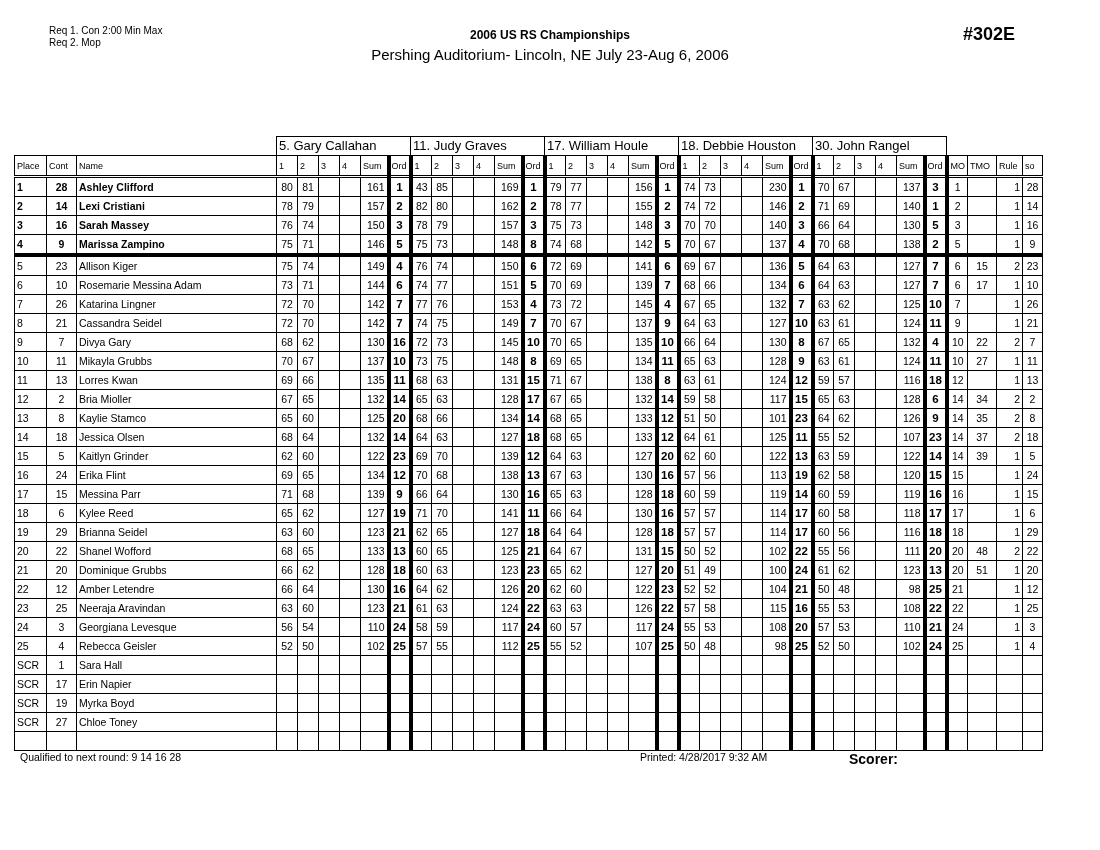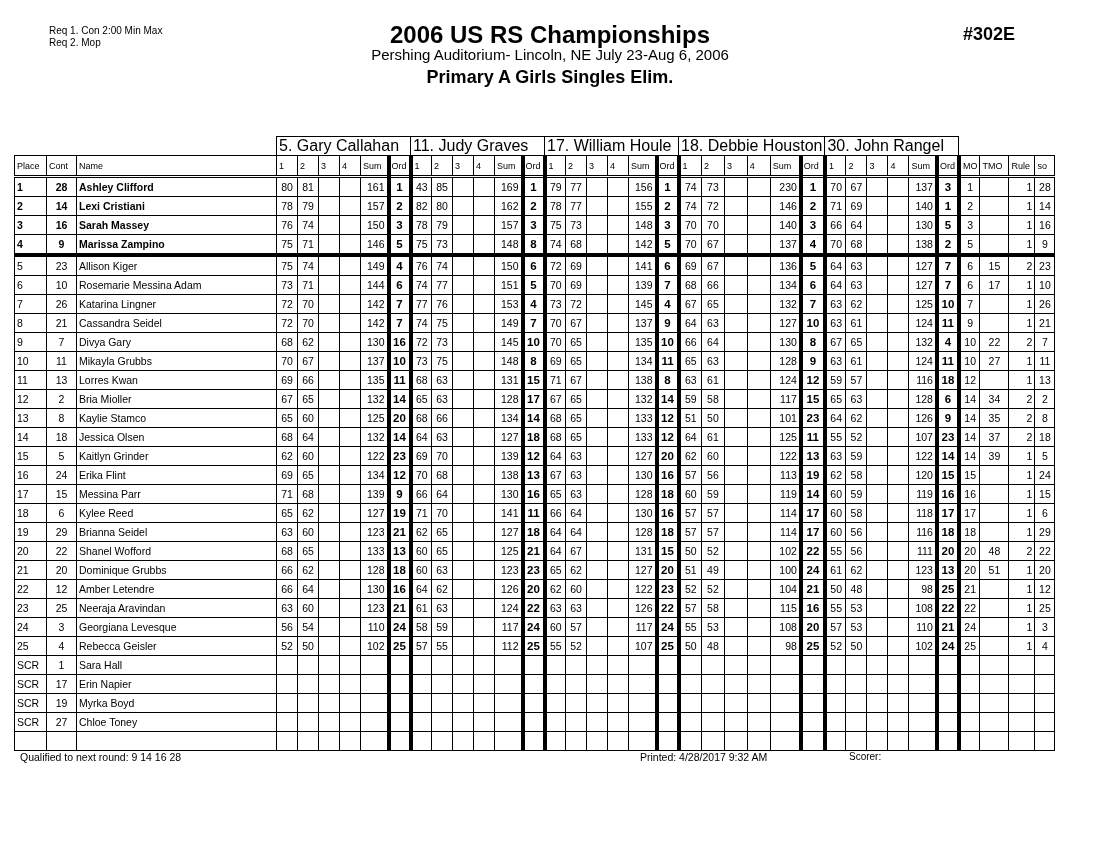--- a/index.html
+++ b/index.html
@@ -1,51 +1,50 @@
 <!DOCTYPE html>
 <html><head>
 <meta charset="utf-8">
 <style>
   html, body { margin: 0; padding: 0; background: #ffffff; }
   body { width: 1100px; height: 850px; position: relative; font-family: "Liberation Sans", sans-serif; color: #000; overflow: hidden; }
   .req { position: absolute; left: 17px; top: 25px; font-size: 10px; line-height: 12px; margin-left: 32px; }
   .event-num { position: absolute; left: 963px; top: 24px; font-size: 18px; font-weight: bold; }
   .titles { position: absolute; left: 300px; width: 500px; top: 24px; text-align: center; }
-  .t1 { font-size: 24px; font-weight: bold; line-height: 22px; }
+  .t1 { font-size: 12px; font-weight: bold; line-height: 22px; }
   .t2 { font-size: 15px; line-height: 18px; }
   .t3 { font-size: 18px; font-weight: bold; line-height: 26px; }
   .t4 { font-size: 17px; line-height: 22px; }
 
   table.grid { position: absolute; left: 14px; top: 136px; border-collapse: collapse; table-layout: fixed; font-size: 10.5px; }
   table.grid td { border: 1px solid #000; padding: 0 2px; height: 18px; line-height: 18px; white-space: nowrap; overflow: hidden; }
-  table.grid tr.judges td { height: 17px; font-size: 16px; }
+  table.grid tr.judges td { height: 17px; font-size: 13px; }
   table.grid tr.judges td.blank { border: none; }
   table.grid tr.colhdr td { height: 19px; font-size: 9px; border-bottom: 3px double #000; }
   .c { text-align: center; }
   .r { text-align: right; }
   .ord { font-weight: bold; font-size: 11.5px; text-align: center; border-left: 4px solid #000 !important; border-right: 4px solid #000 !important; padding: 0 !important; }
   .ordh { font-size: 9px; border-left: 4px solid #000 !important; border-right: 4px solid #000 !important; padding: 0 1px !important; }
   tr.top td.bold { font-weight: bold; }
   tr.sep td { border-bottom: 4px solid #000 !important; }
   .footer-left { position: absolute; left: 20px; top: 751px; font-size: 10.5px; }
   .footer-print { position: absolute; left: 640px; top: 751px; font-size: 10.5px; text-align: center; }
-  .footer-scorer { position: absolute; left: 849px; top: 751px; font-size: 10px; }
+  .footer-scorer { position: absolute; left: 849px; top: 751px; font-size: 14px; font-weight: bold; }
 </style>
 </head>
 <body>
 
 <div class="req">
   <div>Req  1.  Con  2:00 Min Max</div>
   <div>Req  2.  Mop</div>
 </div>
 <div class="event-num">#302E</div>
 <div class="titles">
   <div class="t1">2006 US RS Championships</div>
   <div class="t2">Pershing Auditorium- Lincoln, NE  July 23-Aug 6, 2006</div>
-  <div class="t3">Primary A Girls Singles Elim.</div>
 </div>
 
 <table class="grid">
   <colgroup id="cols">
       <col style="width: 32px;">
       <col style="width: 30px;">
       <col style="width: 200px;">
       <col style="width: 21px;">
       <col style="width: 21px;">
       <col style="width: 21px;">

